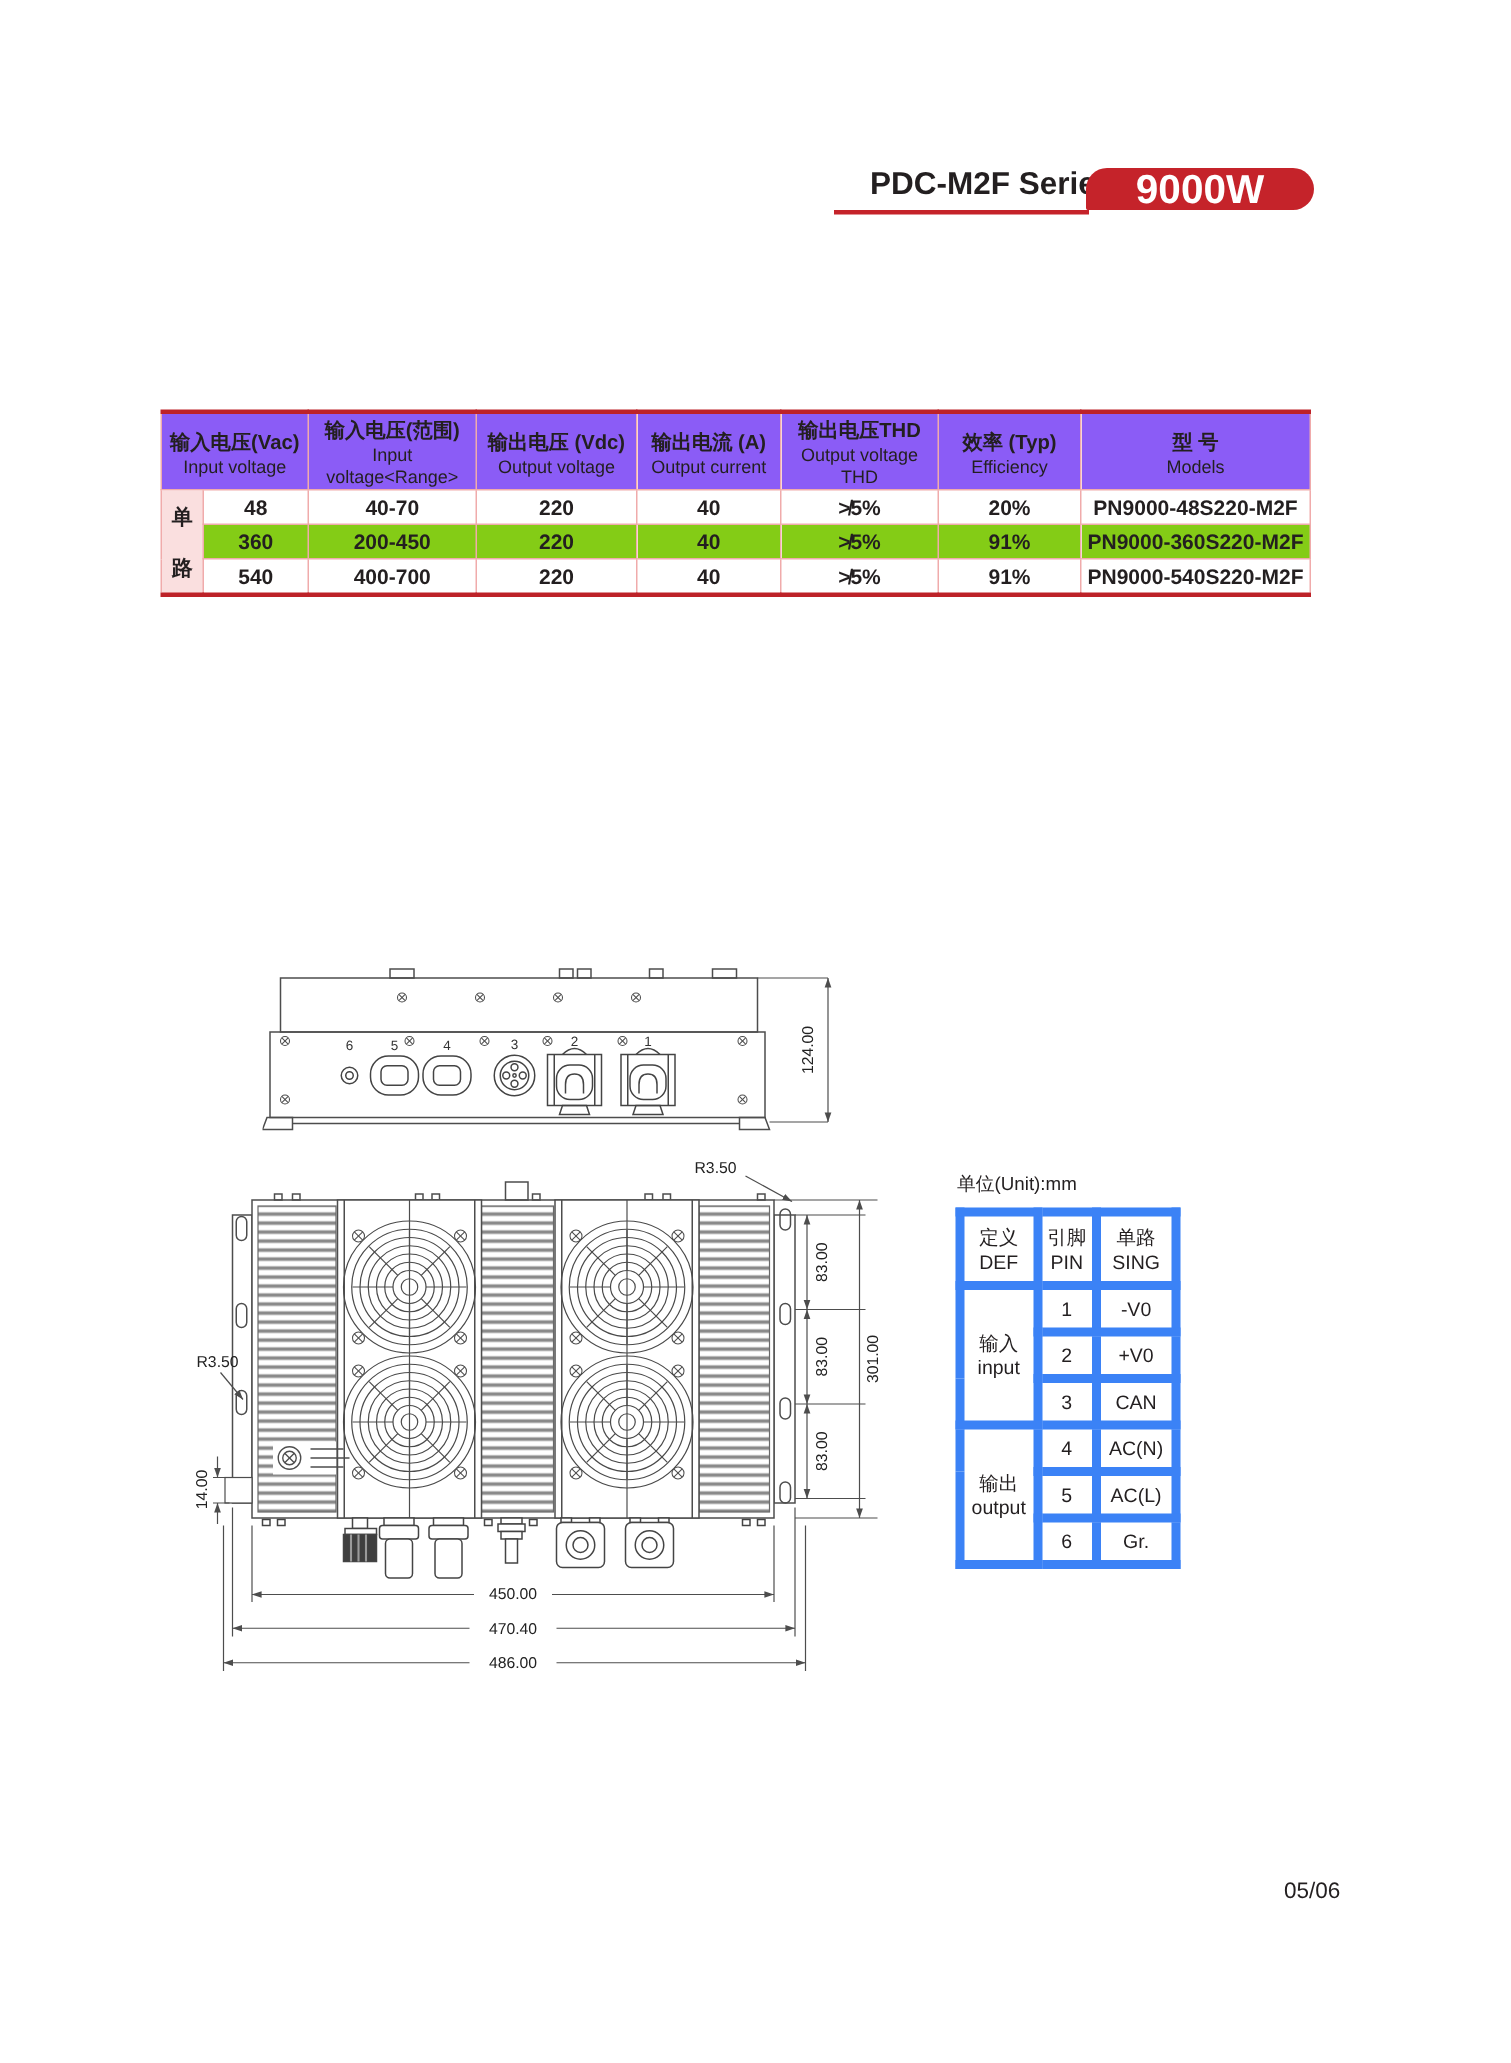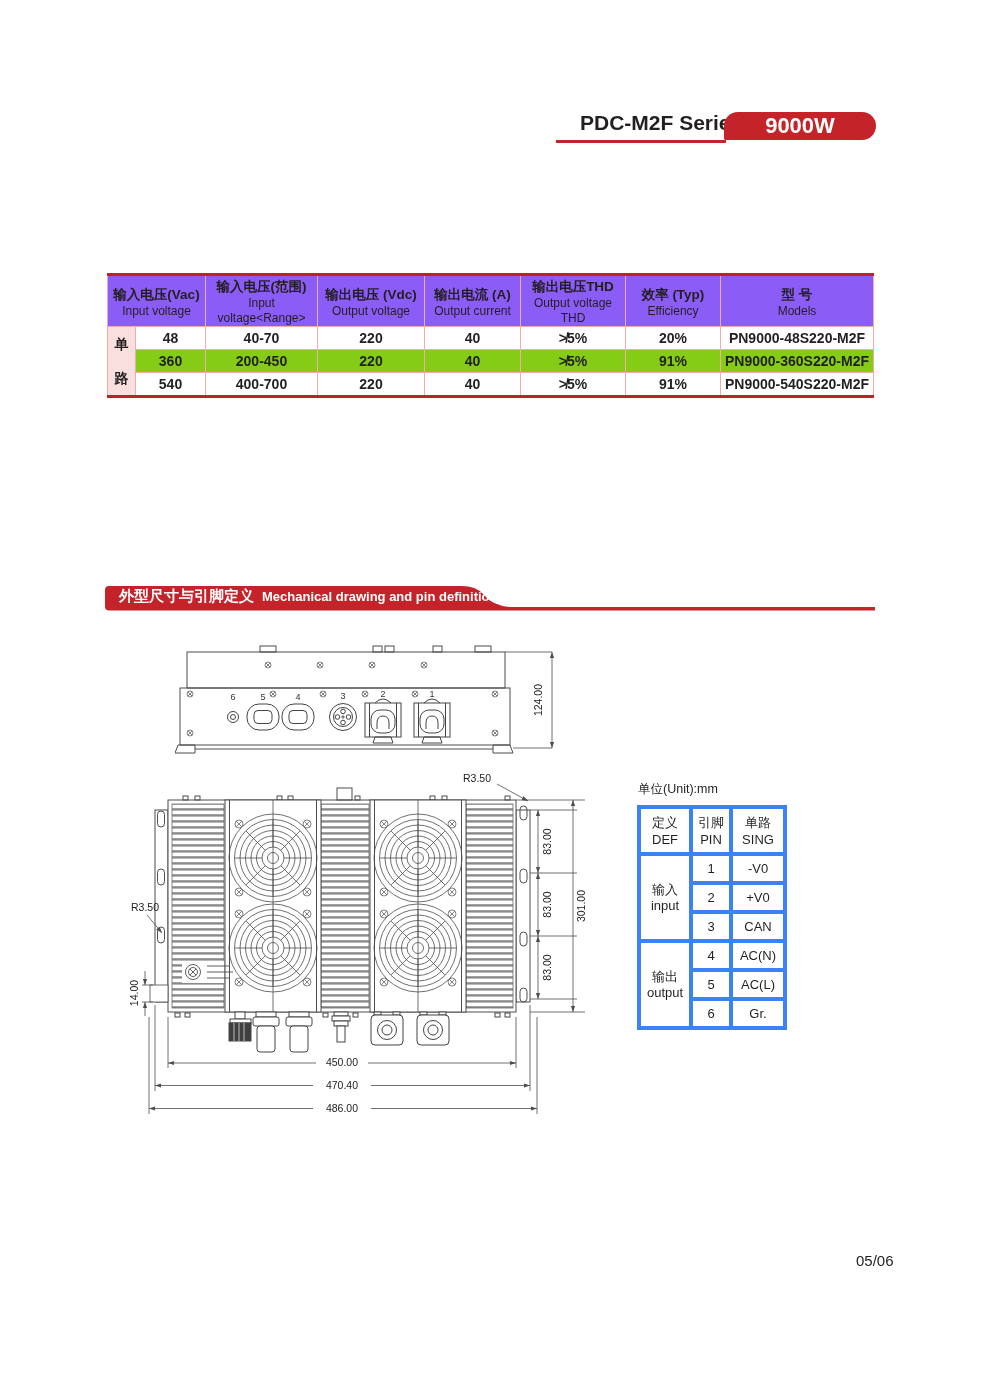--- a/index.html
+++ b/index.html
@@ -4,21 +4,21 @@
 <style>
   html,body{margin:0;padding:0;background:#fff;}
   .page{position:relative;width:1007px;height:1375px;background:#fff;overflow:hidden;
         font-family:"Liberation Sans",sans-serif;color:#231f20;}
 
   
   .doc-header{position:absolute;left:556px;top:110px;width:322px;height:34px;}
   .series-title{position:absolute;left:0;top:1px;font-size:21px;font-weight:bold;white-space:nowrap;margin-left:24px;}
   .title-rule{position:absolute;left:0;top:30px;width:170px;height:2.5px;background:#c5232a;}
   .power-badge{position:absolute;left:168px;top:2px;width:152px;height:28px;background:#c5232a;
-               color:#fff;font-size:22px;font-weight:bold;text-align:center;line-height:28px;
+               color:#fff;font-size:27px;font-weight:bold;text-align:center;line-height:28px;
                border-radius:16px 16px 16px 2px;}
 
   
   .banner{position:absolute;left:105px;width:770px;height:26px;}
   .banner svg{position:absolute;left:0;top:0;}
   .banner-text{position:absolute;left:14px;top:0;height:21px;display:flex;align-items:center;gap:8px;color:#fff;white-space:nowrap;}
   .banner-zh{font-size:15px;font-weight:bold;}
   .banner-en{font-size:13px;font-weight:bold;}
 
   
@@ -37,21 +37,21 @@
   
   .side-view{position:absolute;left:175px;top:645px;}
   .top-view{position:absolute;left:125px;top:765px;}
   .dim-text{font-size:10.5px;fill:#222;font-family:"Liberation Sans",sans-serif;}
   .conn-num{font-size:9px;fill:#333;font-family:"Liberation Sans",sans-serif;}
 
   
   .pin-area{position:absolute;left:637px;top:781px;width:150px;}
   .unit-note{font-size:12.5px;margin:0 0 7px 1px;}
   .pin{border-collapse:collapse;}
-  .pin th,.pin td{border:4px solid #3b82f6;text-align:center;padding:0;font-weight:normal;font-size:13px;}
+  .pin th,.pin td{border:6px solid #3b82f6;text-align:center;padding:0;font-weight:normal;font-size:13px;}
   .pin th{width:auto;height:43px;}
   .pin .col-def{width:48px;} .pin .col-pin{width:36px;margin-top:28px;} .pin .col-sing{width:50px;}
   .pin td{height:25px;}
   .pin .two-line span{display:block;line-height:17px;}
   .pin-group span{display:block;line-height:16px;}
 
   
   .page-number{position:absolute;left:856px;top:1252px;font-size:15px;}
 </style>
 </head>
@@ -137,29 +137,20 @@
       <td>400-700</td>
       <td>220</td>
       <td>40</td>
       <td>≯5%</td>
       <td>91%</td>
       <td class="cell-model">PN9000-540S220-M2F</td>
     </tr>
   </tbody>
     </table>
 
-  <div class="banner" style="top:586px">
-    <svg width="770" height="26" viewBox="0 0 770 26">
-      <path d="M4,0 H356 Q372,0 379,9 Q387,19 404,21 L770,21 L770,24.5 L4,24.5 Q0,24.5 0,20.5 V4 Q0,0 4,0 Z" fill="#c5232a"></path>
-    </svg>
-    <div class="banner-text">
-      <span class="banner-zh">外型尺寸与引脚定义</span>
-      <span class="banner-en">Mechanical drawing and pin definition</span>
-    </div>
-  </div>
 
   <svg class="side-view" width="390" height="112" viewBox="0 0 390 112">
     <defs>
       <g id="scr-s" stroke="#4d4d4d" stroke-width="0.7" fill="none">
         <circle r="3"></circle>
           <line x1="-2.1" y1="-2.1" x2="2.1" y2="2.1"></line>
           <line x1="-2.1" y1="2.1" x2="2.1" y2="-2.1"></line>
       </g>
       <marker id="arr-s" markerWidth="9" markerHeight="8" refX="8" refY="4" orient="auto-start-reverse">
         <path d="M8,4 L0,1.2 L0,6.8 Z" fill="#4d4d4d"></path>

